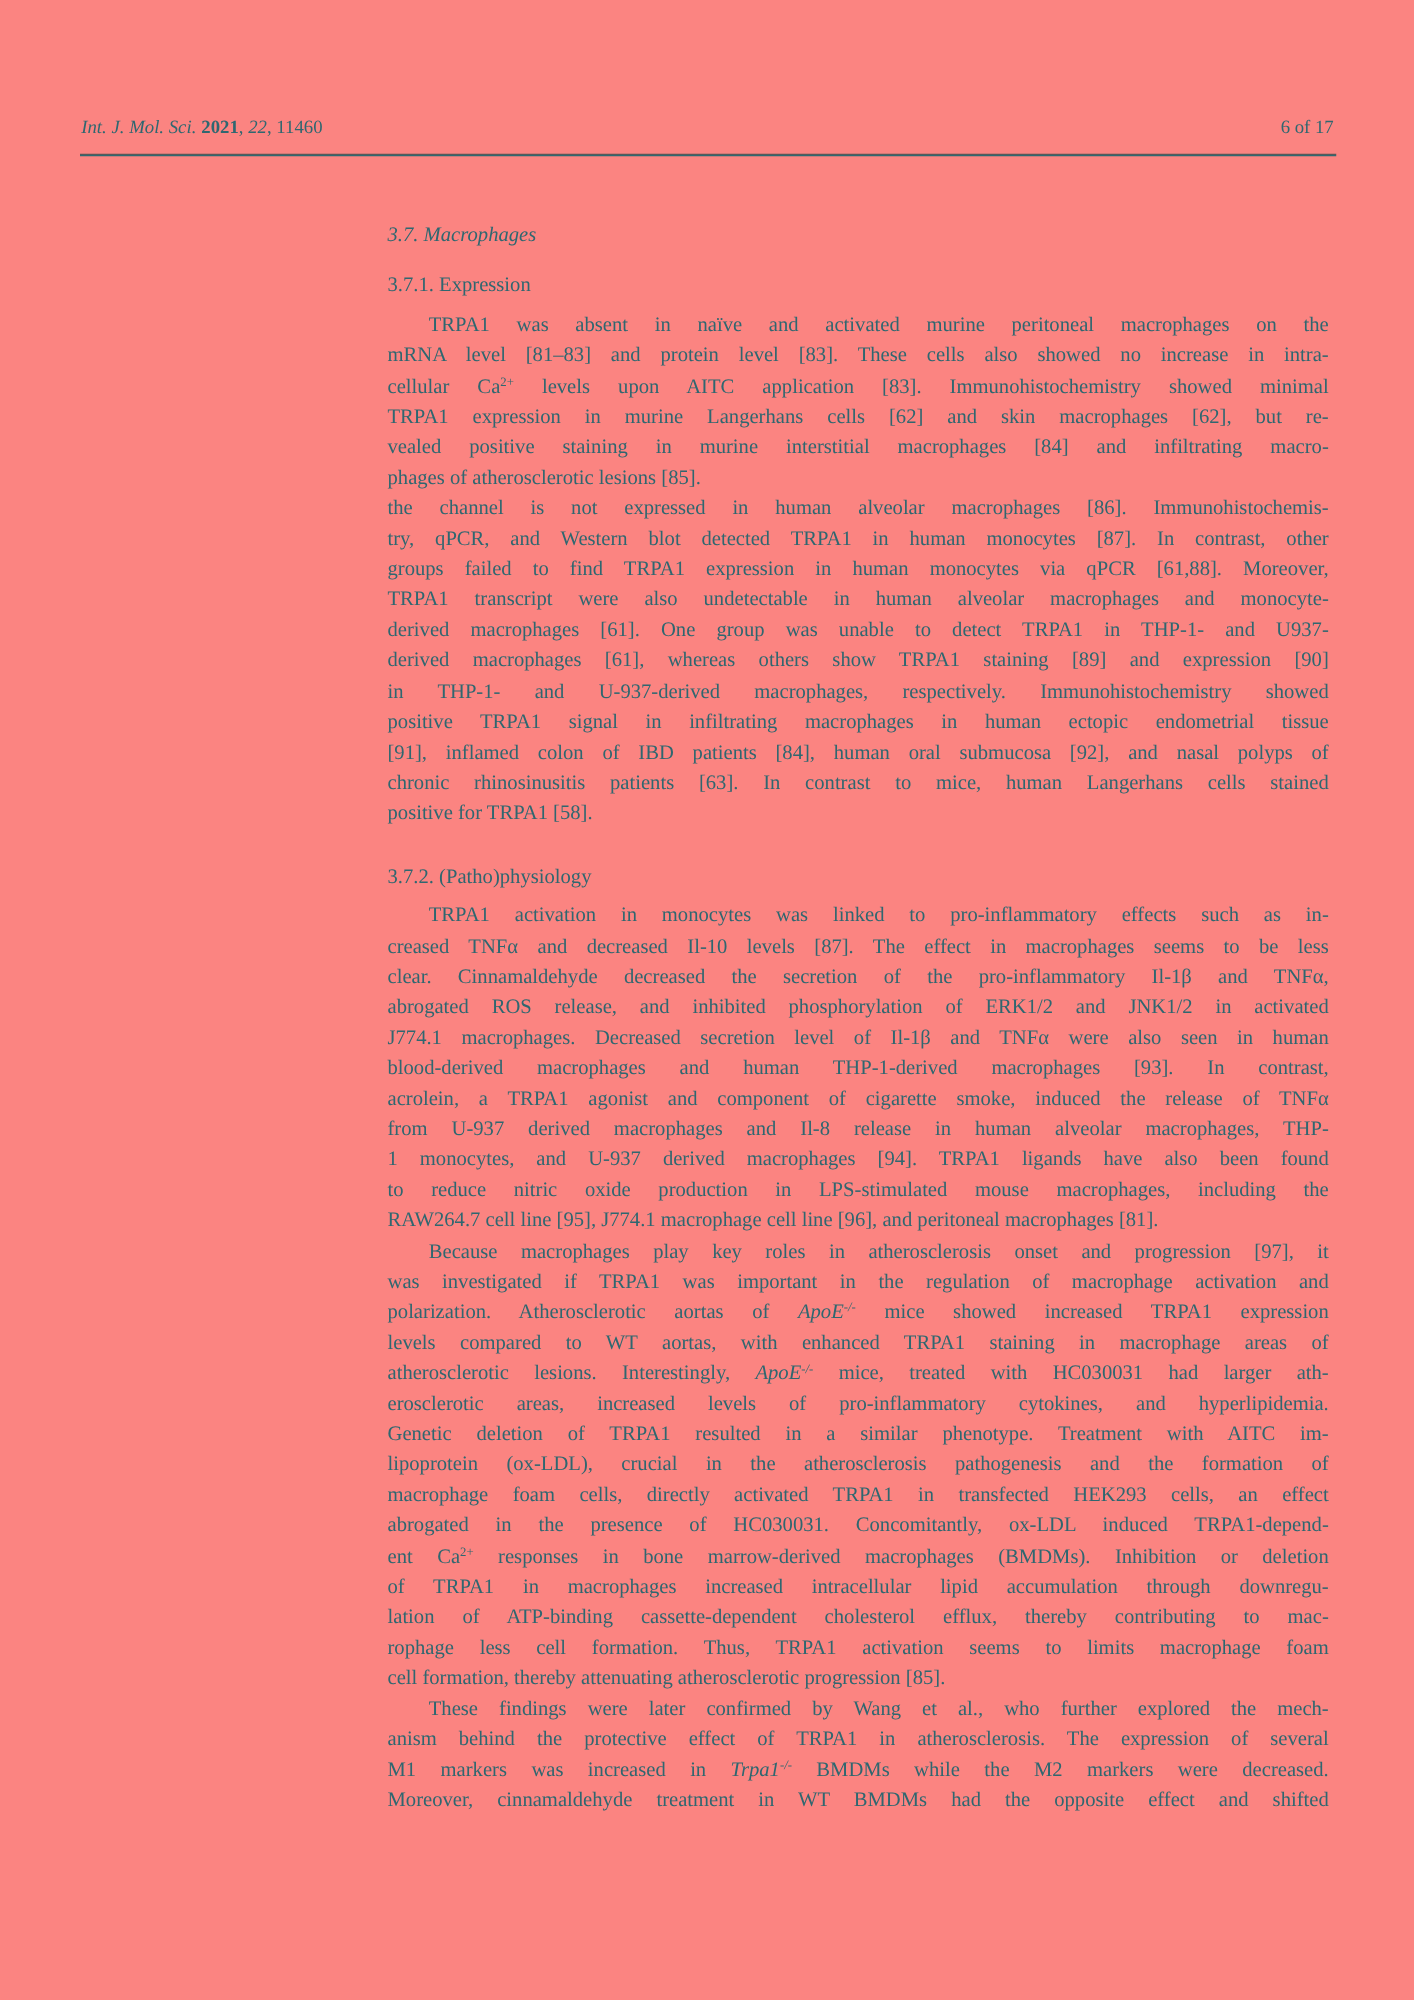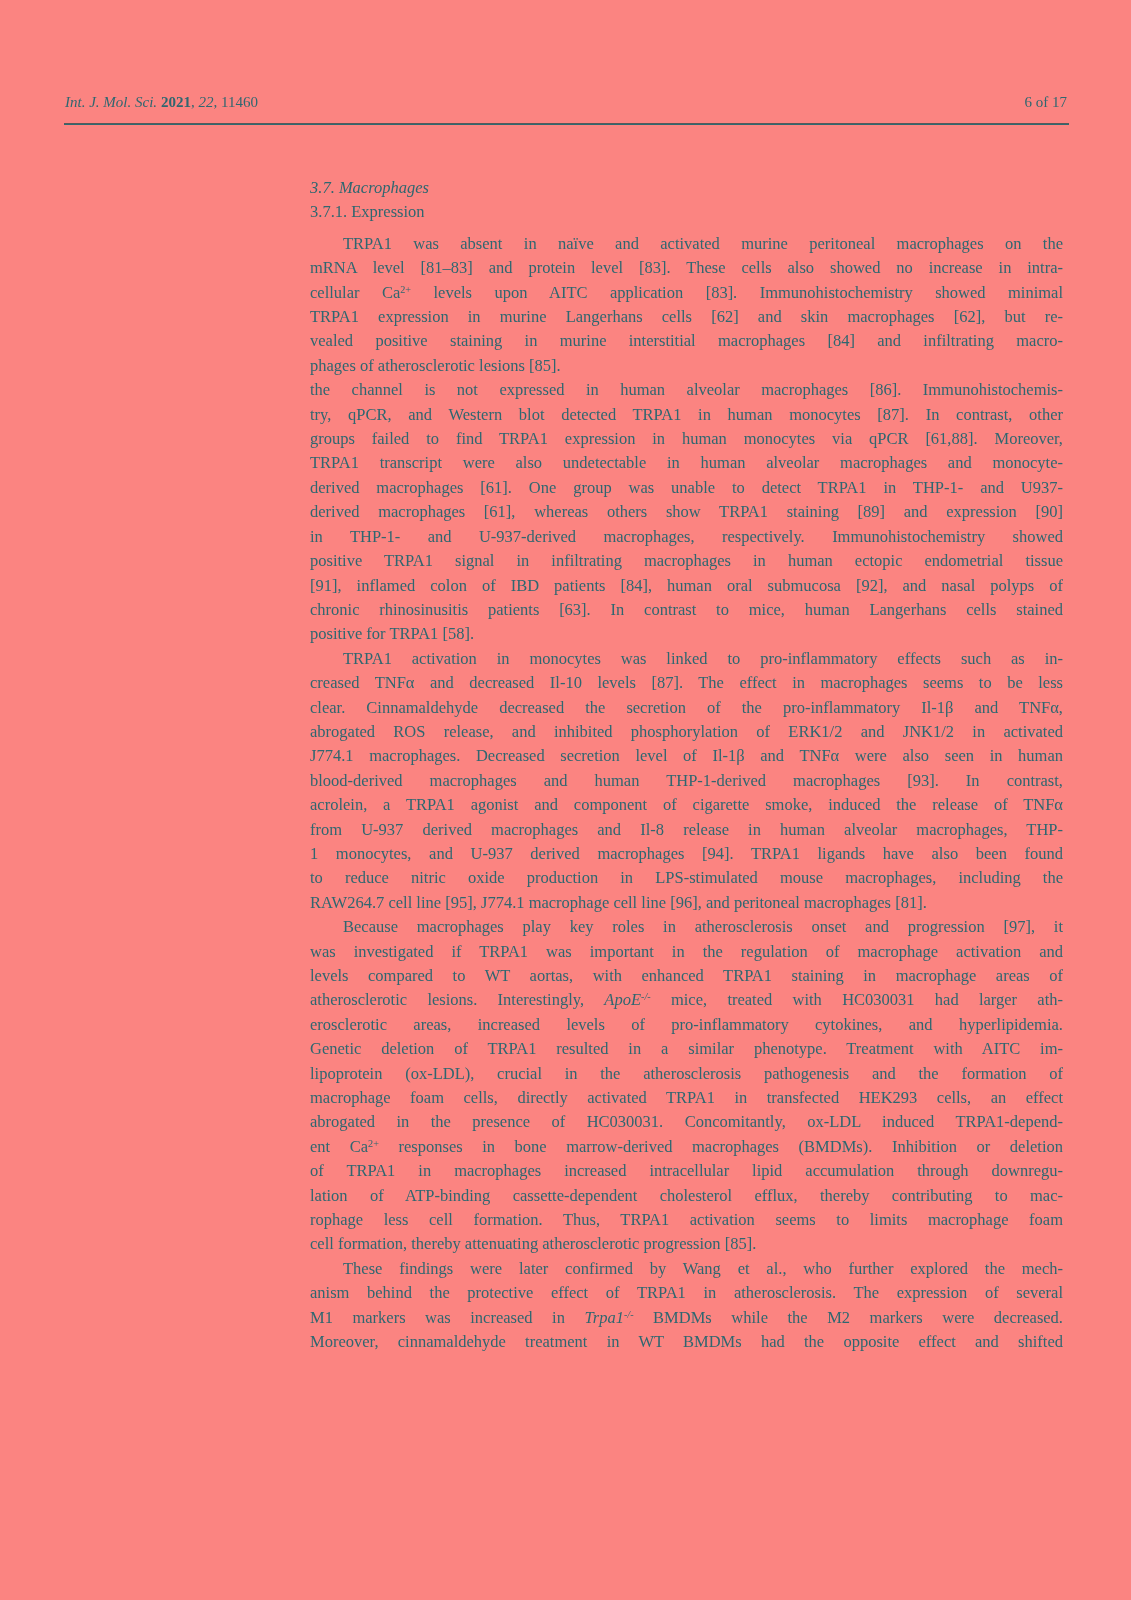--- a/index.html
+++ b/index.html
@@ -32,21 +32,21 @@
   }
   .article-body {
     position: absolute;
     left: 310px; top: 176px;
     width: 753px;
     font-size: 16.5px;
     line-height: 24.4px;
   }
   .h-italic {
     font-style: italic;
-    margin: 0 0 0 0;
+    margin: 0 0 16px 0;
   }
   .h {
     margin: 0 0 7px 0;
   }
   .para + .h { margin-top: 26px; }
   .para { margin: 0; }
   .line {
     text-align: justify;
     text-align-last: justify;
     white-space: normal;
@@ -92,36 +92,38 @@
       <div class="line">groups failed to find TRPA1 expression in human monocytes via qPCR [61,88]. Moreover,</div>
       <div class="line">TRPA1 transcript were also undetectable in human alveolar macrophages and monocyte-</div>
       <div class="line">derived macrophages [61]. One group was unable to detect TRPA1 in THP-1- and U937-</div>
       <div class="line">derived macrophages [61], whereas others show TRPA1 staining [89] and expression [90]</div>
       <div class="line">in THP-1- and U-937-derived macrophages, respectively. Immunohistochemistry showed</div>
       <div class="line">positive TRPA1 signal in infiltrating macrophages in human ectopic endometrial tissue</div>
       <div class="line">[91], inflamed colon of IBD patients [84], human oral submucosa [92], and nasal polyps of</div>
       <div class="line">chronic rhinosinusitis patients [63]. In contrast to mice, human Langerhans cells stained</div>
       <div class="line end">positive for TRPA1 [58].</div>
     </div>
+    <div class="h">3.7.2. (Patho)physiology</div>
     <div class="para">
       <div class="line indent">TRPA1 activation in monocytes was linked to pro-inflammatory effects such as in-</div>
       <div class="line">creased TNFα and decreased Il-10 levels [87]. The effect in macrophages seems to be less</div>
       <div class="line">clear. Cinnamaldehyde decreased the secretion of the pro-inflammatory Il-1β and TNFα,</div>
       <div class="line">abrogated ROS release, and inhibited phosphorylation of ERK1/2 and JNK1/2 in activated</div>
       <div class="line">J774.1 macrophages. Decreased secretion level of Il-1β and TNFα were also seen in human</div>
       <div class="line">blood-derived macrophages and human THP-1-derived macrophages [93]. In contrast,</div>
       <div class="line">acrolein, a TRPA1 agonist and component of cigarette smoke, induced the release of TNFα</div>
       <div class="line">from U-937 derived macrophages and Il-8 release in human alveolar macrophages, THP-</div>
       <div class="line">1 monocytes, and U-937 derived macrophages [94]. TRPA1 ligands have also been found</div>
       <div class="line">to reduce nitric oxide production in LPS-stimulated mouse macrophages, including the</div>
       <div class="line end">RAW264.7 cell line [95], J774.1 macrophage cell line [96], and peritoneal macrophages [81].</div>
     </div>
     <div class="para">
       <div class="line indent">Because macrophages play key roles in atherosclerosis onset and progression [97], it</div>
       <div class="line">was investigated if TRPA1 was important in the regulation of macrophage activation and</div>
+      <div class="line">polarization. Atherosclerotic aortas of <span class="i">ApoE</span><span class="isup">-/-</span> mice showed increased TRPA1 expression</div>
       <div class="line">levels compared to WT aortas, with enhanced TRPA1 staining in macrophage areas of</div>
       <div class="line">atherosclerotic lesions. Interestingly, <span class="i">ApoE</span><span class="isup">-/-</span> mice, treated with HC030031 had larger ath-</div>
       <div class="line">erosclerotic areas, increased levels of pro-inflammatory cytokines, and hyperlipidemia.</div>
       <div class="line">Genetic deletion of TRPA1 resulted in a similar phenotype. Treatment with AITC im-</div>
       <div class="line">lipoprotein (ox-LDL), crucial in the atherosclerosis pathogenesis and the formation of</div>
       <div class="line">macrophage foam cells, directly activated TRPA1 in transfected HEK293 cells, an effect</div>
       <div class="line">abrogated in the presence of HC030031. Concomitantly, ox-LDL induced TRPA1-depend-</div>
       <div class="line">ent Ca<span class="sup">2+</span> responses in bone marrow-derived macrophages (BMDMs). Inhibition or deletion</div>
       <div class="line">of TRPA1 in macrophages increased intracellular lipid accumulation through downregu-</div>
       <div class="line">lation of ATP-binding cassette-dependent cholesterol efflux, thereby contributing to mac-</div>

